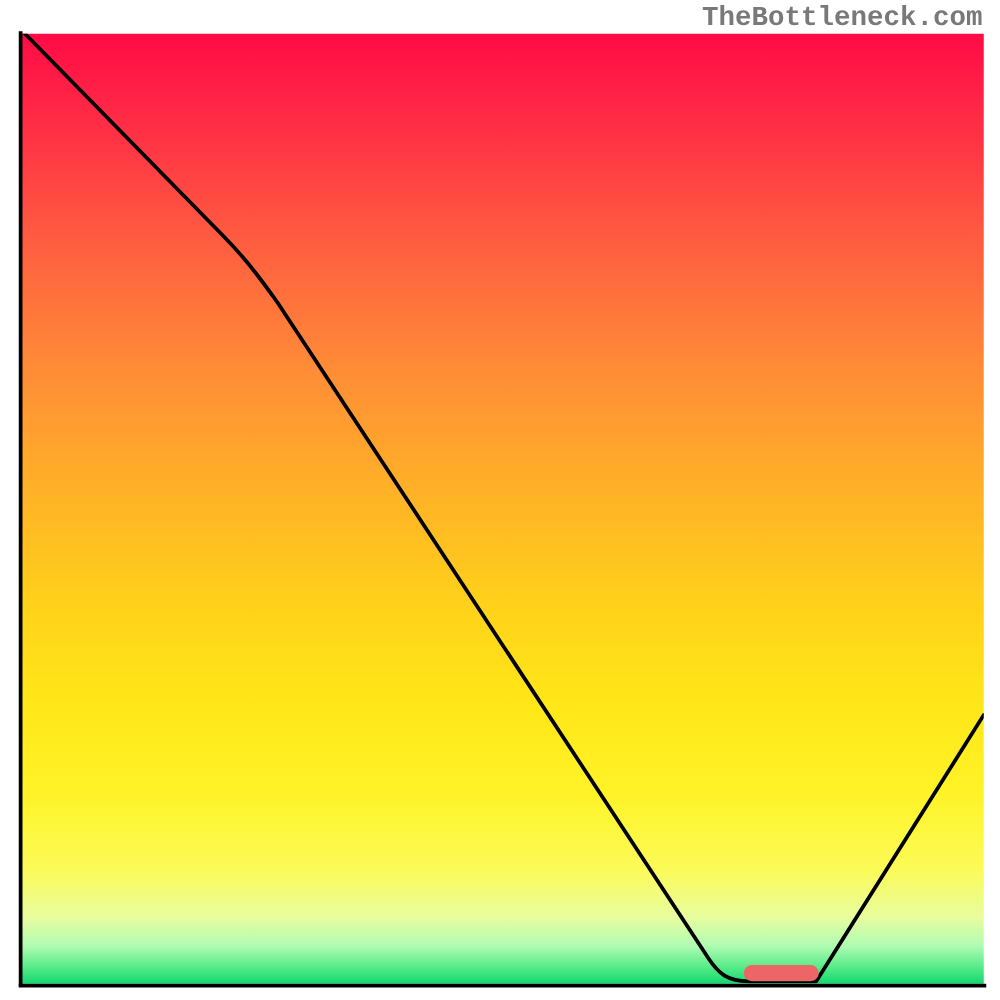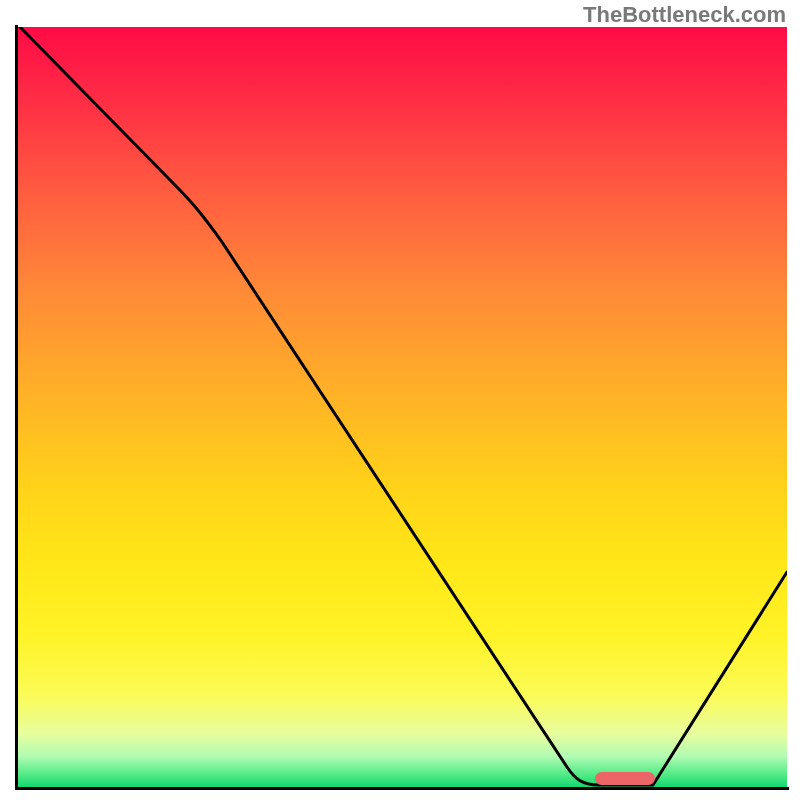--- a/index.html
+++ b/index.html
@@ -7,20 +7,21 @@
     padding: 0;
     width: 800px;
     height: 800px;
     background: #ffffff;
     font-family: Arial, Helvetica, sans-serif;
   }
   .container {
     position: relative;
     width: 800px;
     height: 639px;
+    font-family: Liberation Mono, monospace;
   }
   .attribution {
     position: absolute;
     top: 2px;
     right: 14px;
     font-size: 22px;
     font-weight: bold;
     color: #797979;
     letter-spacing: 0px;
   }

